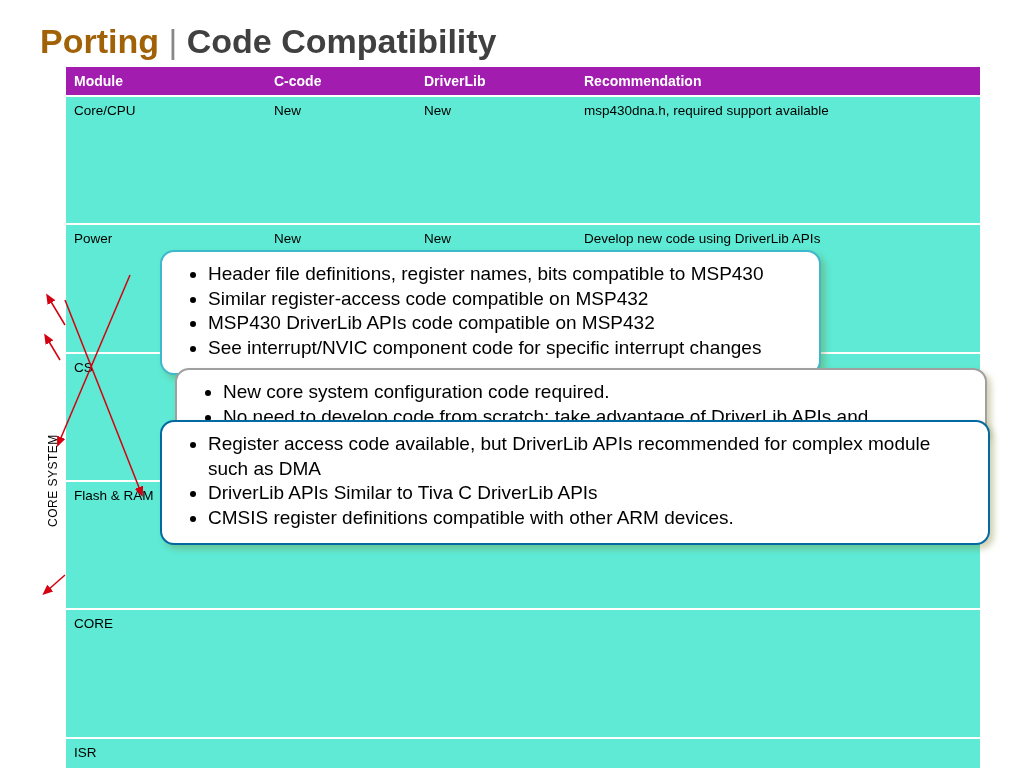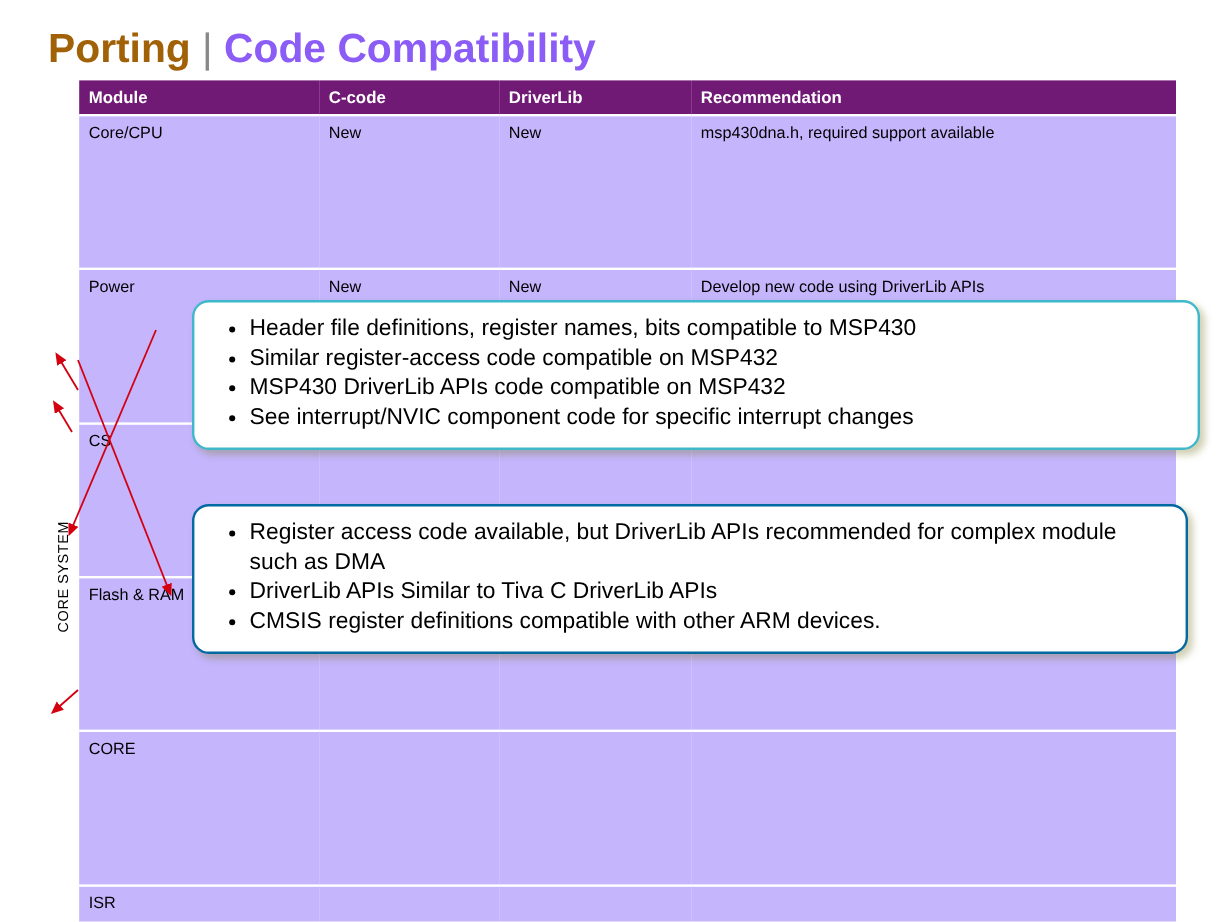--- a/index.html
+++ b/index.html
@@ -1,34 +1,34 @@
 <!DOCTYPE html>
 <html><head>
 <meta charset="utf-8">
 <style>
   * { box-sizing: border-box; margin: 0; padding: 0; }
   body { font-family: Arial, Helvetica, sans-serif; background: #fff; width: 1024px; height: 768px; overflow: hidden; position: relative; }
   .slide { padding: 22px 40px 0 40px; position: relative; }
   .title { font-size: 34px; font-weight: bold; margin-bottom: 6px; }
   .title .red { color: #a16207; }
   .title .sep { color: #888; font-weight: normal; }
-  .title .black { color: #8b5cf6; text-align: right; }
+  .title .black { color: #404040; text-align: right; }
   table { border-collapse: collapse; width: 940px; font-size: 13.5px; }
   th, td { text-align: left; padding: 6px 8px; border-bottom: 2px solid #fff; vertical-align: top; }
-  thead th { background: #701a75; color: #fff; font-weight: bold; font-size: 14px; }
+  thead th { background: #a21caf; color: #fff; font-weight: bold; font-size: 14px; }
   th.corner { background: #fff; width: 26px; }
   td.sidelabel { background: #fff; width: 26px; padding: 0; position: relative; }
   .vlabel { writing-mode: vertical-rl; transform: rotate(180deg); font-size: 12px; text-align: center; width: 100%; height: 100%; display: flex; align-items: center; justify-content: center; letter-spacing: 0.5px; padding: 4px 0; }
-  tr.grey td.c { background: #c4b5fd; }
+  tr.grey td.c { background: #5eead4; }
   td.mod { width: 200px; }
   td.ccode { width: 150px; }
   td.dlib { width: 160px; }
   .callout { position: absolute; background: #fff; border-radius: 14px; padding: 10px 18px 12px 18px; box-shadow: 4px 4px 6px rgba(120,120,40,0.35); }
   .callout ul { list-style: disc; padding-left: 28px; font-size: 19px; line-height: 1.3; }
-  .callout.teal { border: 2px solid #3fb8cc; left: 160px; top: 250px; width: 840px; z-index: 10; }
+  .callout.teal { border: 2px solid #3fb8cc; left: 160px; top: 250px; width: 661px; z-index: 10; }
   .callout.grey2 { border: 2px solid #a0a0a0; left: 175px; top: 368px; width: 812px; z-index: 11; }
   .callout.pink2 { border: 2px solid #0369a1; left: 160px; top: 420px; width: 830px; z-index: 12; }
   svg.arrows { position: absolute; left: 40px; top: 80px; width: 160px; height: 560px; z-index: 20; pointer-events: none; }
 </style>
 </head>
 <body>
 
 <div class="slide">
   <div class="title">
     <span class="red">Porting</span><span class="sep"> | </span><span class="black">Code Compatibility</span>
@@ -102,20 +102,26 @@
   </svg>
 
   <div class="callout teal">
     <ul>
       <li>Header file definitions, register names, bits compatible to MSP430</li>
       <li>Similar register-access code compatible on MSP432</li>
       <li>MSP430 DriverLib APIs  code compatible on MSP432</li>
       <li>See interrupt/NVIC component code for specific interrupt changes</li>
     </ul>
   </div>
+  <div class="callout grey2">
+    <ul>
+      <li>New core system configuration code required.</li>
+      <li>No need to develop code from scratch; take advantage of DriverLib APIs and</li>
+    </ul>
+  </div>
   <div class="callout pink2">
     <ul>
       <li>Register access code available, but DriverLib APIs recommended for complex module such as DMA</li>
       <li>DriverLib APIs Similar to Tiva C DriverLib APIs</li>
       <li>CMSIS register definitions compatible with other ARM devices.</li>
     </ul>
   </div>
 </div>
 
 </body></html>

